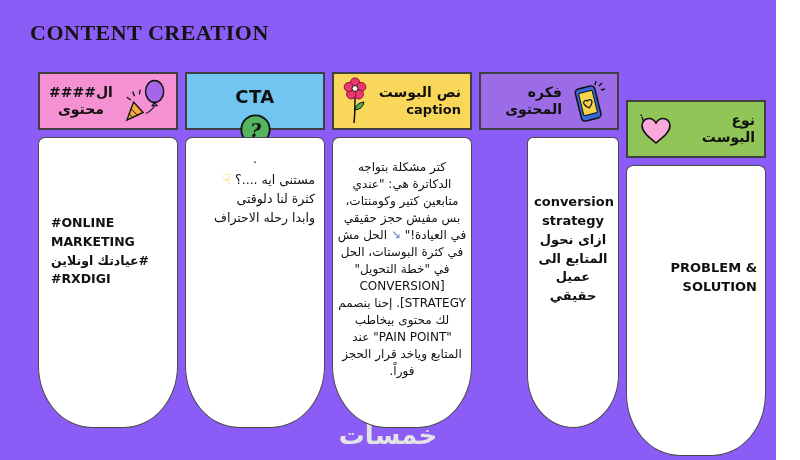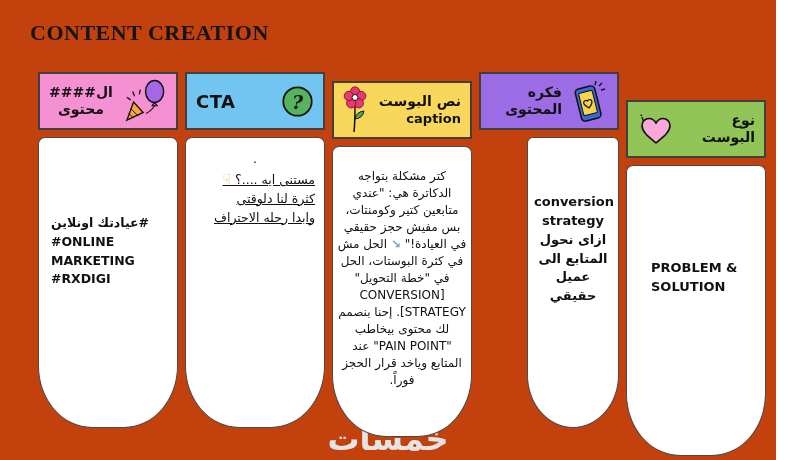--- a/index.html
+++ b/index.html
@@ -1,47 +1,47 @@
 <!DOCTYPE html>
 <html lang="ar"><head>
 <meta charset="utf-8">
 <style>
   html,body{margin:0;padding:0;background:#ffffff;}
-  .page{position:relative;width:776px;height:460px;background:#c2410c;overflow:hidden;
+  .page{position:relative;width:776px;height:460px;background:#8b5cf6;overflow:hidden;
         font-family:"DejaVu Sans",sans-serif;color:#111;}
   .page-title{position:absolute;left:30px;top:20px;margin:0;
         font-family:"Liberation Serif","DejaVu Serif",serif;
         font-size:22px;font-weight:bold;letter-spacing:.5px;color:#141414;}
   .watermark{position:absolute;left:50%;top:420px;transform:translateX(-50%);
-        font-size:32px;font-weight:bold;color:#e4e4e4;z-index:0;}
+        font-size:26px;font-weight:bold;color:#e4e4e4;z-index:0;}
   .board{position:absolute;left:38px;top:72px;width:728px;display:flex;gap:7px;z-index:1;}
   .column{flex:1;display:flex;flex-direction:column;gap:7px;min-width:0;}
   .header{height:58px;border:2px solid #404040;box-sizing:border-box;
         display:flex;align-items:center;padding:12px 9px;gap:6px;}
   .header .h-text{font-weight:bold;font-size:14px;line-height:1.25;}
   .sp-between{justify-content:space-between;}
   .centered{justify-content:center;margin-top:28px;}
   .cta-label{font-size:18px;font-weight:bold;letter-spacing:.5px;}
   .cap-en{font-size:13px;}
   .card{background:#fff;border:1.6px solid #4a4a4a;box-sizing:border-box;height:291px;
         border-radius:7px 7px 54px 54px / 7px 7px 62px 62px;
         display:flex;flex-direction:column;overflow:hidden;}
   .body-hashtags{justify-content:center;padding:0 8px 62px 12px;
         font-weight:bold;font-size:12.5px;line-height:1.5;text-align:left;}
   .body-cta{padding:12px 9px 0;font-size:12.5px;line-height:1.5;}
   .body-cta .dot-line{text-align:center;}
-  .body-cta .rtl-line{direction:rtl;text-align:right;text-decoration:underline;}
+  .body-cta .rtl-line{direction:rtl;text-align:right;}
   .hand-glyph{color:#f0c23c;font-size:14px;}
   .body-caption{padding:21px 4px 0;}
   .body-caption p{margin:0;direction:rtl;text-align:center;font-size:12px;line-height:1.42;}
   .chart-glyph{color:#7d9ec8;font-weight:bold;}
   .body-idea{justify-content:center;padding:0 6px 66px;text-align:center;
         font-weight:bold;font-size:13px;line-height:1.45;margin-left:48px;}
   .body-type{justify-content:center;padding:0 8px 66px 24px;
-        font-weight:bold;font-size:13px;line-height:1.45;text-align:left;}
+        font-weight:bold;font-size:13px;line-height:1.45;text-align:right;}
   .icon{flex:0 0 auto;}
 </style>
 </head>
 <body>
 
 <div class="page">
 
   <h1 class="page-title">CONTENT CREATION</h1>
 
   <div class="board">
@@ -57,47 +57,47 @@
           <path d="M6 22 l-4 -3" stroke="#111" stroke-width="1.4" fill="none"></path>
           <path d="M15 16 l1 -5" stroke="#111" stroke-width="1.4" fill="none"></path>
           <polygon points="2,43 19,35 9,24" fill="#F5A83C" stroke="#111" stroke-width="1.4"></polygon>
           <path d="M6 31 l8 8 M4 36 l5 5" stroke="#111" stroke-width="1" fill="none"></path>
           <ellipse cx="31" cy="13" rx="9.5" ry="11.5" fill="#A566E8" stroke="#111" stroke-width="1.5"></ellipse>
           <path d="M31 24.5 l-2.6 3.5 h5.2 z" fill="#A566E8" stroke="#111" stroke-width="1.2"></path>
           <path d="M31 28 q-4 6 -9 8" stroke="#111" stroke-width="1.2" fill="none"></path>
         </svg>
       </div>
       <div class="card body-hashtags">
+        <div dir="ltr">#ONLINE MARKETING</div>
         <div dir="rtl" style="text-align:left;">#عيادتك اونلاين</div>
-        <div dir="ltr">#ONLINE MARKETING</div>
         <div dir="ltr">#RXDIGI</div>
       </div>
     </div>
 
     <div class="column">
-      <div class="header sp-between" style="background-color: rgb(113, 197, 240);">
+      <div class="header sp-between" style="background-color: rgb(113, 197, 240); flex-direction: column;">
         <span class="cta-label">CTA</span>
         <svg class="icon" width="33" height="33" viewBox="0 0 33 33">
           <circle cx="16.5" cy="16.5" r="14.2" fill="#55B55E" stroke="#111" stroke-width="1.8"></circle>
           <text x="16.5" y="23.5" text-anchor="middle" font-family="DejaVu Serif, serif" font-style="italic" font-weight="bold" font-size="19" fill="#111">?</text>
         </svg>
       </div>
       <div class="card body-cta">
         <div class="dot-line">.</div>
         <div class="rtl-line">
           <span>مستنى ايه ....؟</span>
           <span class="hand-glyph">☟</span>
         </div>
         <div class="rtl-line">كثرة لنا دلوقتى</div>
         <div class="rtl-line">وابدا رحله الاحتراف</div>
       </div>
     </div>
 
     <div class="column">
-      <div class="header sp-between" style="background-color: rgb(248, 215, 90); margin-top: 9px;">
+      <div class="header sp-between" style="background-color: rgb(248, 215, 90);">
         <svg class="icon" width="24" height="48" viewBox="0 0 24 48">
           <path d="M12 17 C12 30 12 38 11 46" stroke="#111" stroke-width="1.5" fill="none"></path>
           <path d="M12 33 q8 -1 9 -8 q-8 1 -9 8 z" fill="#4CAF50" stroke="#111" stroke-width="1"></path>
           <circle cx="12" cy="5.5" r="4.6" fill="#E8386D" stroke="#8E1040" stroke-width="1"></circle>
           <circle cx="18.2" cy="10" r="4.6" fill="#E8386D" stroke="#8E1040" stroke-width="1"></circle>
           <circle cx="15.8" cy="17.3" r="4.6" fill="#E8386D" stroke="#8E1040" stroke-width="1"></circle>
           <circle cx="8.2" cy="17.3" r="4.6" fill="#E8386D" stroke="#8E1040" stroke-width="1"></circle>
           <circle cx="5.8" cy="10" r="4.6" fill="#E8386D" stroke="#8E1040" stroke-width="1"></circle>
           <circle cx="12" cy="11.5" r="3" fill="#fff" stroke="#111" stroke-width="1"></circle>
         </svg>

